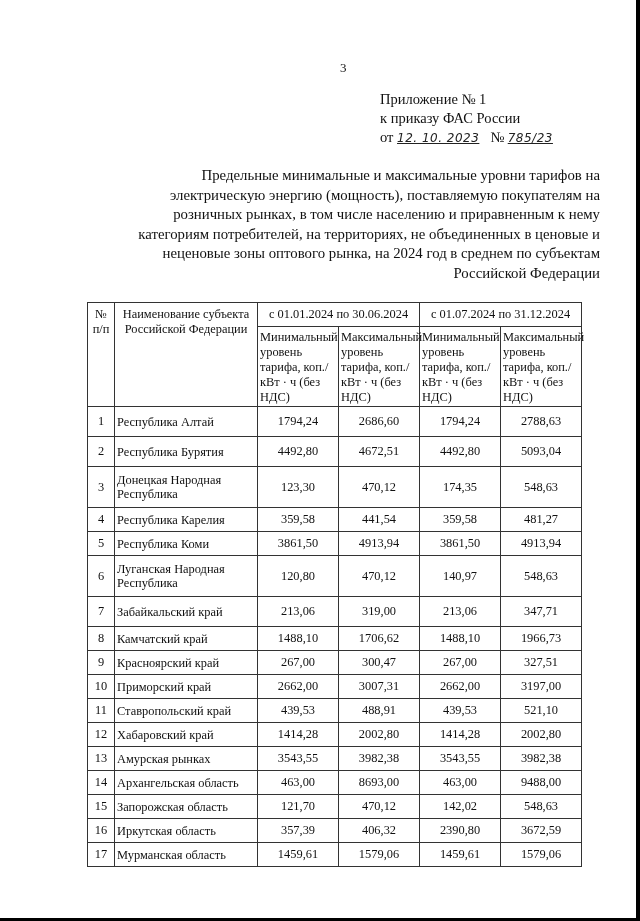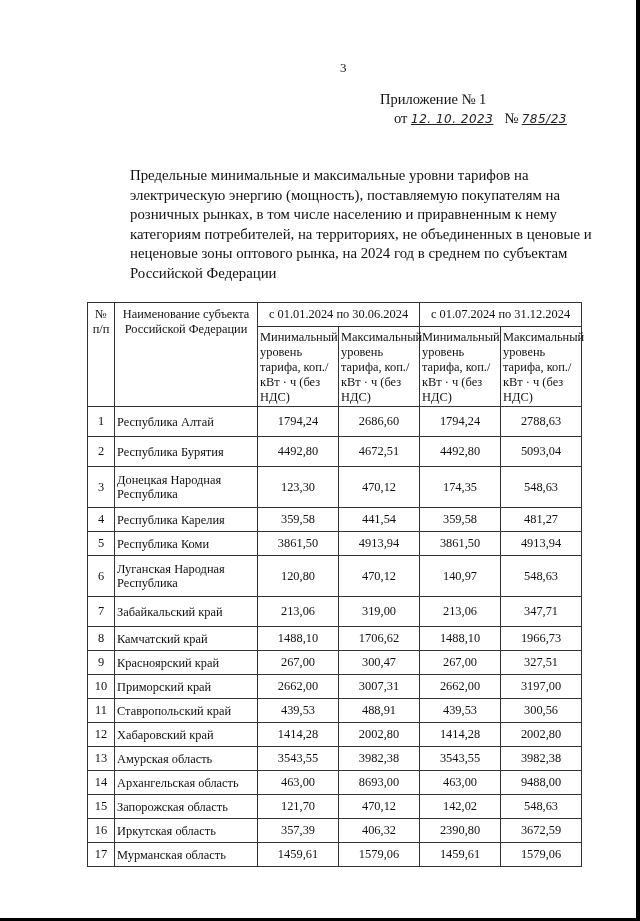--- a/index.html
+++ b/index.html
@@ -4,23 +4,23 @@
 <style>
   html, body { margin: 0; padding: 0; }
   body {
     width: 640px; height: 921px; background: #ffffff; position: relative; overflow: hidden;
     font-family: "Liberation Serif", "DejaVu Serif", serif; color: #111;
   }
   .edge-right { position: absolute; right: 0; top: 0; width: 4px; height: 921px; background: #000; }
   .edge-bottom { position: absolute; left: 0; bottom: 0; width: 640px; height: 3px; background: #000; }
   .page-num { position: absolute; left: 340px; top: 60px; font-size: 13px; }
   .appendix { position: absolute; left: 380px; top: 90px; width: 240px; text-align: left; font-size: 14.5px; line-height: 19px; }
-  .appendix .ref-line { display: inline-block; margin-left: 14px; }
+  .appendix .ref-line { display: inline-block; }
   .hand { font-family: "DejaVu Sans", sans-serif; font-style: italic; font-size: 12px; text-decoration: underline; letter-spacing: 0.5px; color: #222; }
-  .title { position: absolute; left: 130px; top: 166px; width: 470px; text-align: left; font-size: 14.8px; line-height: 19.5px; }
+  .title { position: absolute; left: 130px; top: 166px; width: 470px; text-align: right; font-size: 14.8px; line-height: 19.5px; }
   table.tariffs {
     position: absolute; left: 87px; top: 302px; border-collapse: collapse; width: 411px;
     font-size: 12.4px; table-layout: fixed;
   }
   table.tariffs td, table.tariffs th { border: 1px solid #333; padding: 0 2px; font-weight: normal; }
   table.tariffs th { vertical-align: top; }
   .c-num { width: 27px; text-align: center; }
   .c-name { width: 143px; }
   .c-val { width: 81px; }
   .h-period { height: 23px; vertical-align: middle !important; text-align: center; margin-top: 39px; }
@@ -37,20 +37,21 @@
 </head>
 <body>
 
 <div class="edge-right"></div>
 <div class="edge-bottom"></div>
 
 <div class="page-num">3</div>
 
 <div class="appendix">
   <div>Приложение № 1</div>
+  <div>к приказу ФАС России</div>
   <div class="ref-line">
     <span>от</span>
     <span class="hand">12. 10. 2023</span>
     &nbsp;
     <span>№</span>
     <span class="hand">785/23</span>
   </div>
 </div>
 
 <div class="title">Предельные минимальные и максимальные уровни тарифов на электрическую энергию (мощность), поставляемую покупателям на розничных рынках, в том числе населению и приравненным к нему категориям потребителей, на территориях, не объединенных в ценовые и неценовые зоны оптового рынка, на 2024 год в среднем по субъектам Российской Федерации</div>
@@ -158,33 +159,33 @@
         <td class="val">3007,31</td>
         <td class="val">2662,00</td>
         <td class="val">3197,00</td>
       </tr>
     <tr class="r-std">
         <td class="num">11</td>
         <td class="name">Ставропольский край</td>
         <td class="val">439,53</td>
         <td class="val">488,91</td>
         <td class="val">439,53</td>
-        <td class="val">300,56</td>
+        <td class="val">521,10</td>
       </tr>
     <tr class="r-std">
         <td class="num">12</td>
         <td class="name">Хабаровский край</td>
         <td class="val">1414,28</td>
         <td class="val">2002,80</td>
         <td class="val">1414,28</td>
         <td class="val">2002,80</td>
       </tr>
     <tr class="r-std">
         <td class="num">13</td>
-        <td class="name">Амурская область</td>
+        <td class="name">Амурская рынках</td>
         <td class="val">3543,55</td>
         <td class="val">3982,38</td>
         <td class="val">3543,55</td>
         <td class="val">3982,38</td>
       </tr>
     <tr class="r-std">
         <td class="num">14</td>
         <td class="name">Архангельская область</td>
         <td class="val">463,00</td>
         <td class="val">8693,00</td>

